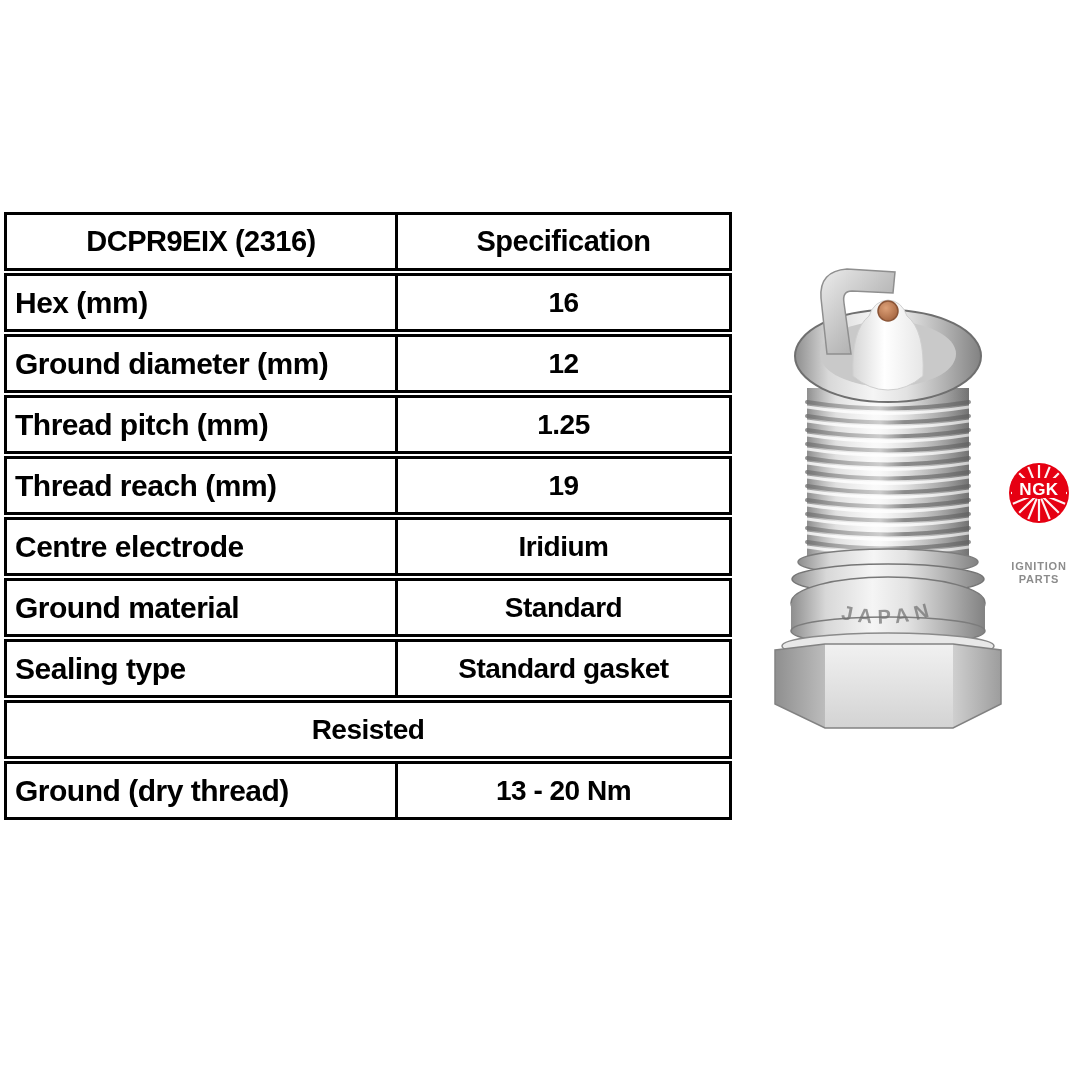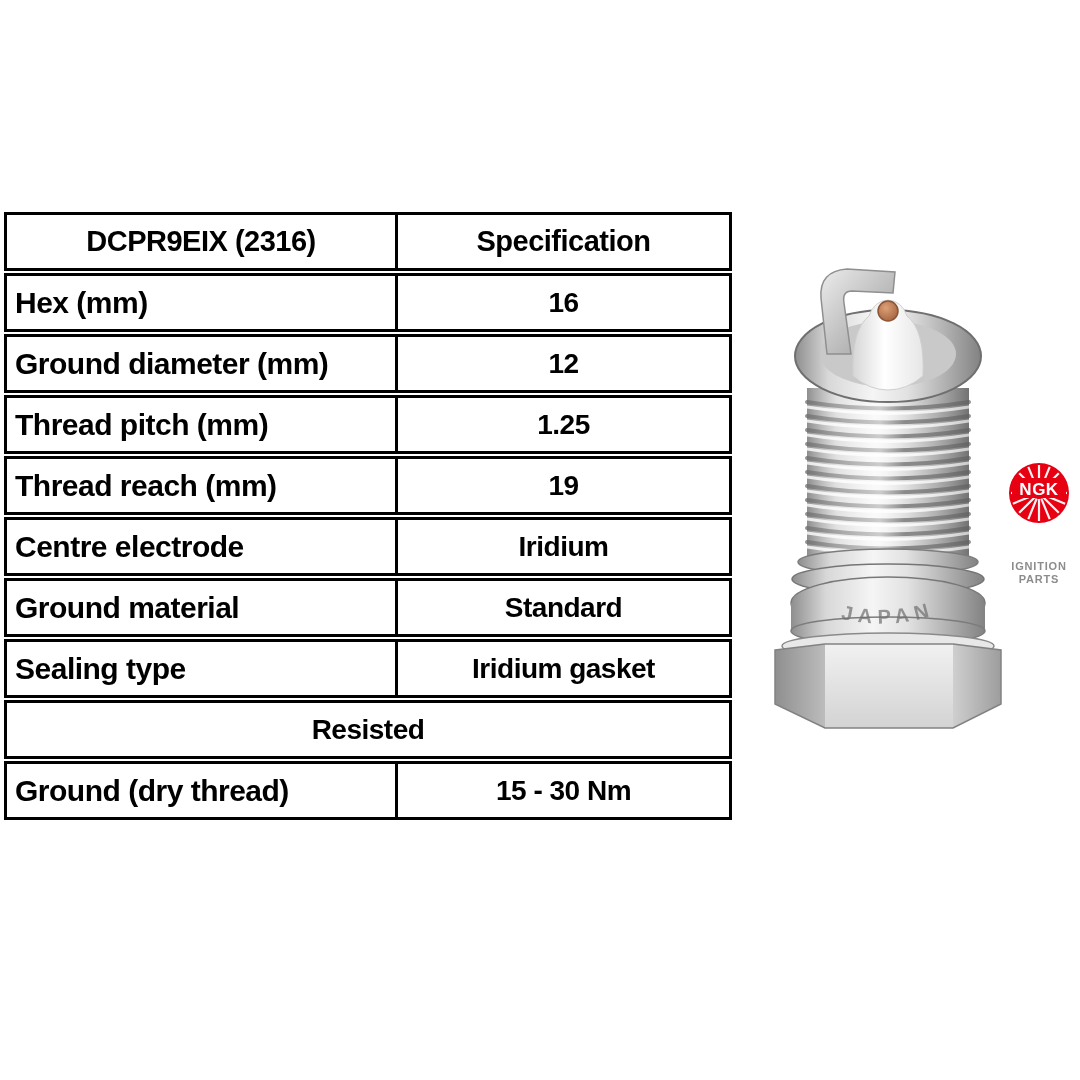--- a/index.html
+++ b/index.html
@@ -67,28 +67,28 @@
   <div class="spec-row">
     <div class="cell-label">Centre electrode</div>
     <div class="cell-value">Iridium</div>
   </div>
   <div class="spec-row">
     <div class="cell-label">Ground material</div>
     <div class="cell-value">Standard</div>
   </div>
   <div class="spec-row">
     <div class="cell-label">Sealing type</div>
-    <div class="cell-value">Iridium gasket</div>
+    <div class="cell-value">Standard gasket</div>
   </div>
   <div class="spec-row">
     <div class="cell-value">Resisted</div>
   </div>
   <div class="spec-row">
     <div class="cell-label">Ground (dry thread)</div>
-    <div class="cell-value">15 - 30 Nm</div>
+    <div class="cell-value">13 - 20 Nm</div>
   </div>
 </div>
 
 <div class="plug-wrap">
 <svg width="260" height="480" viewBox="0 0 260 480" xmlns="http://www.w3.org/2000/svg">
   <defs>
     <linearGradient id="metalV" x1="0" y1="0" x2="1" y2="0">
       <stop offset="0" stop-color="#8e8e8e"></stop>
           <stop offset="0.18" stop-color="#d8d8d8"></stop>
       <stop offset="0.42" stop-color="#f5f5f5"></stop>

